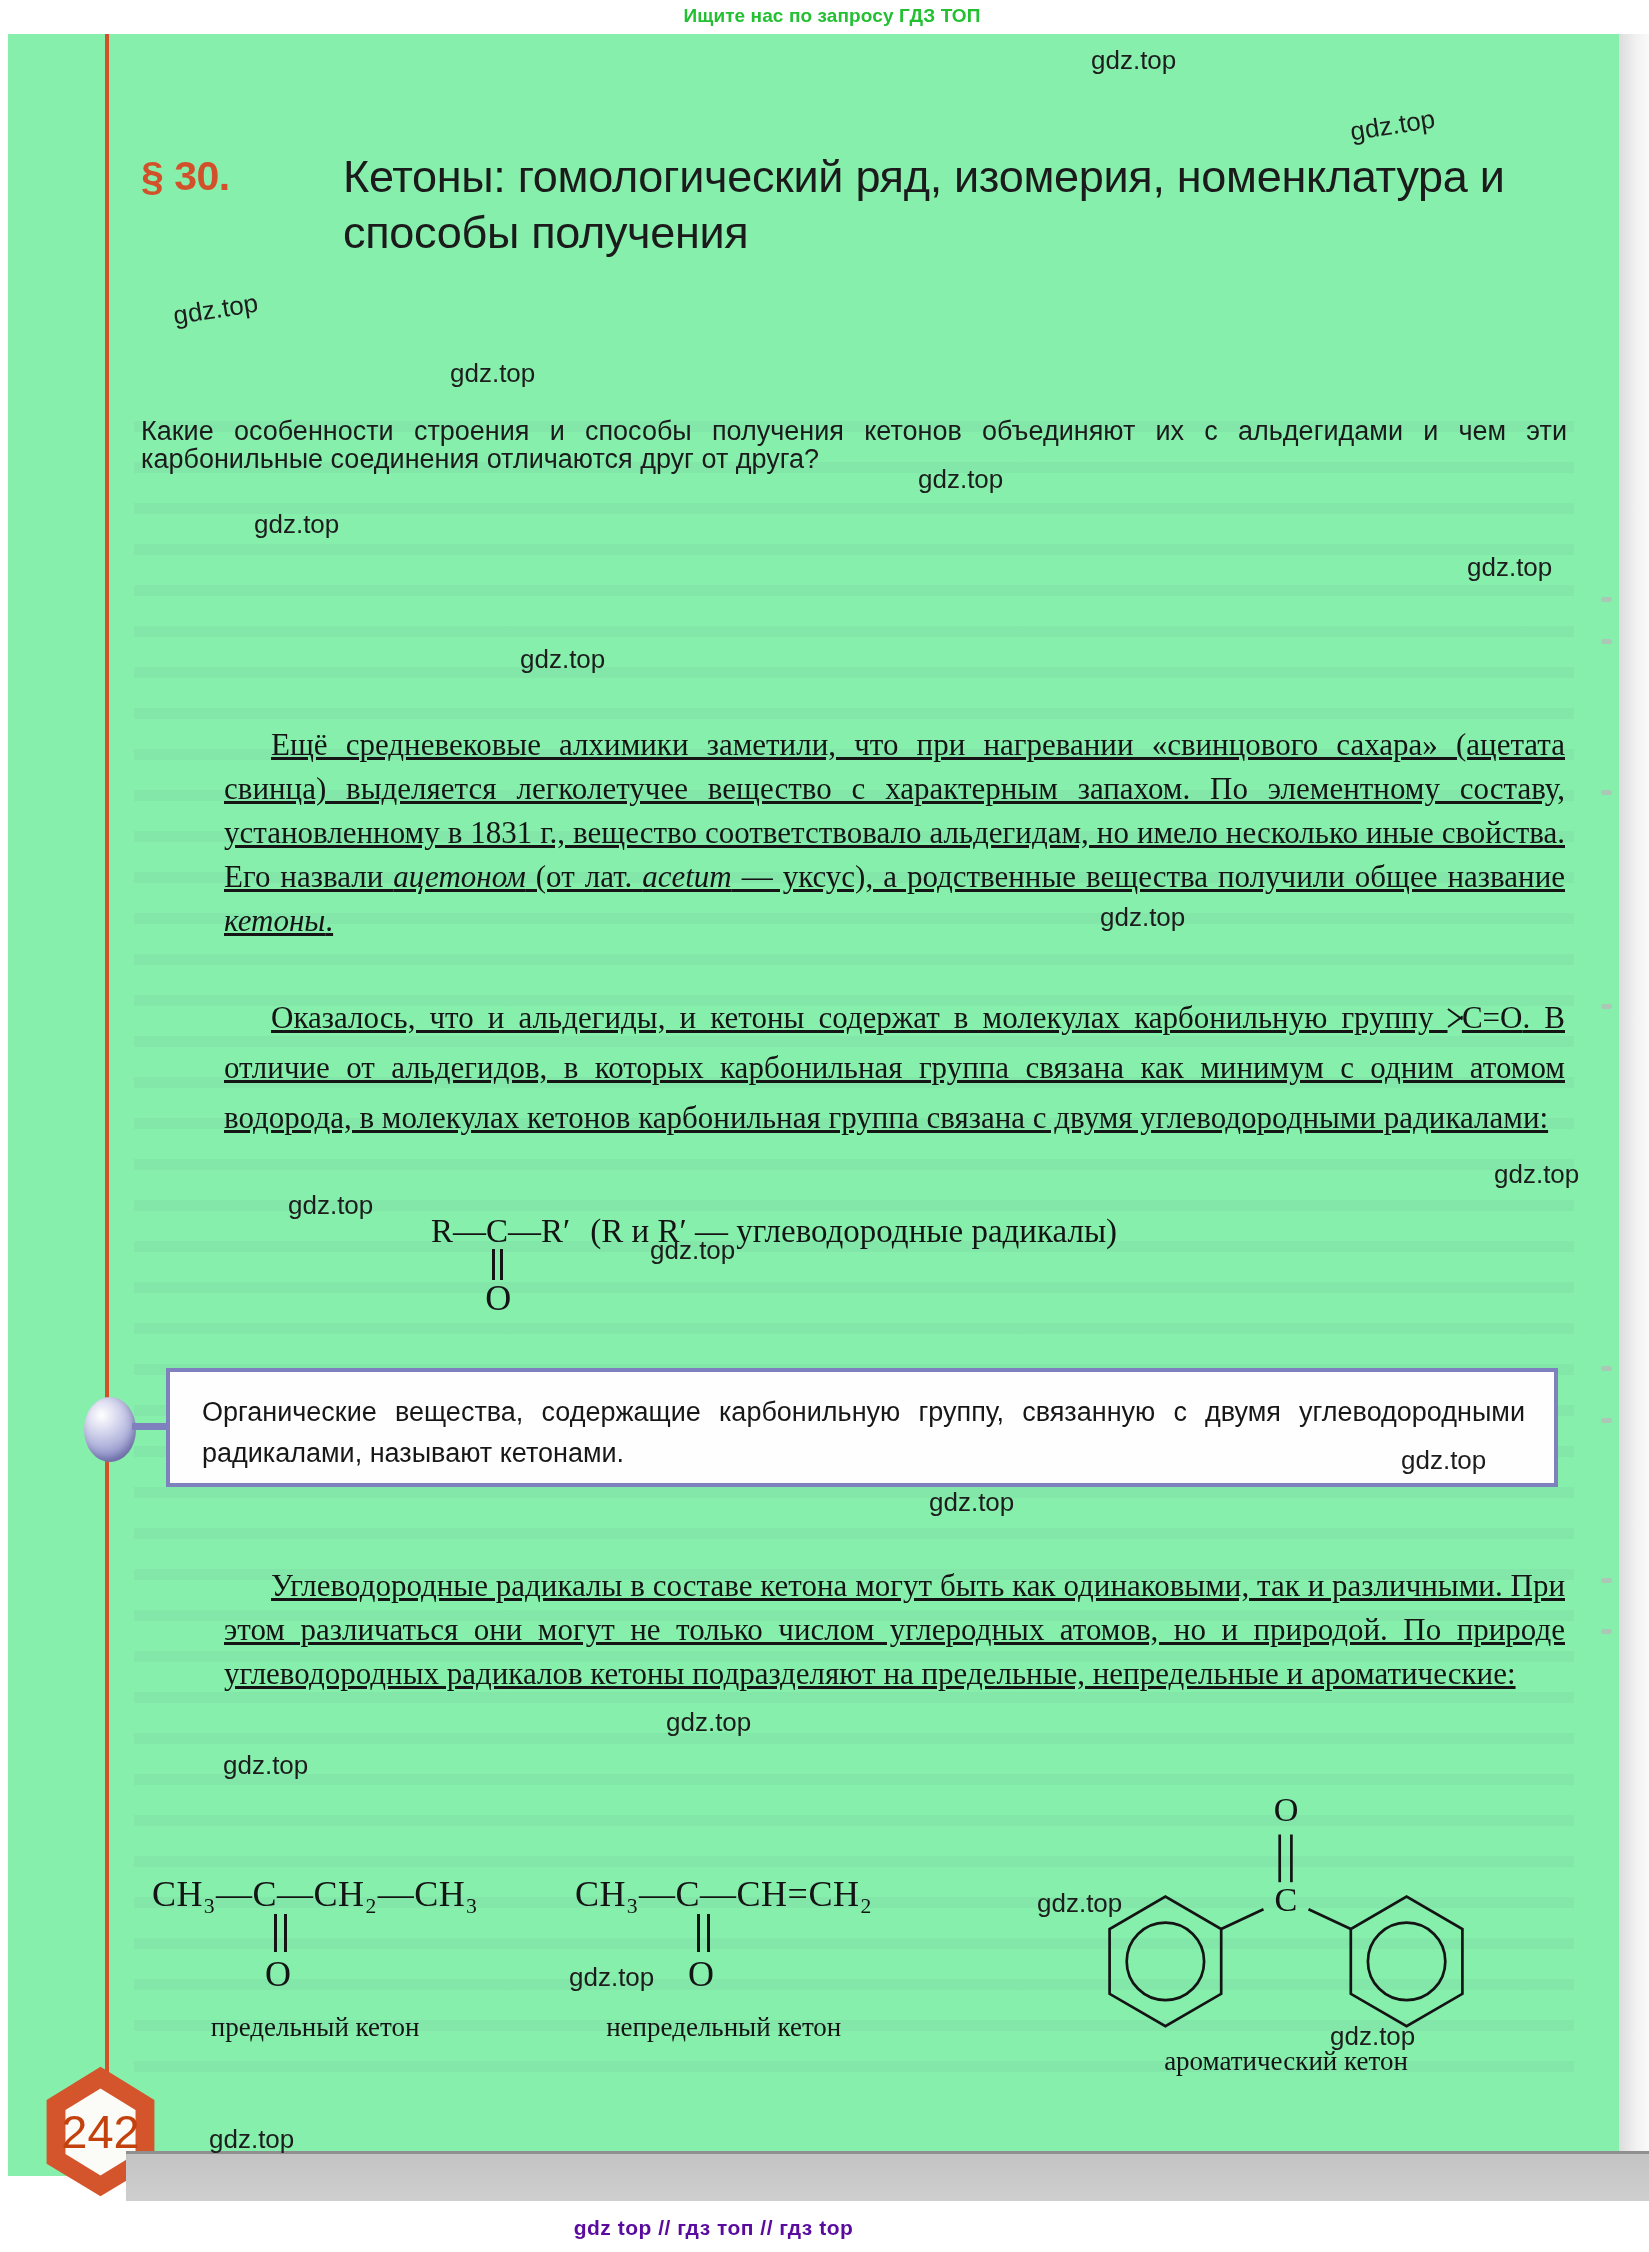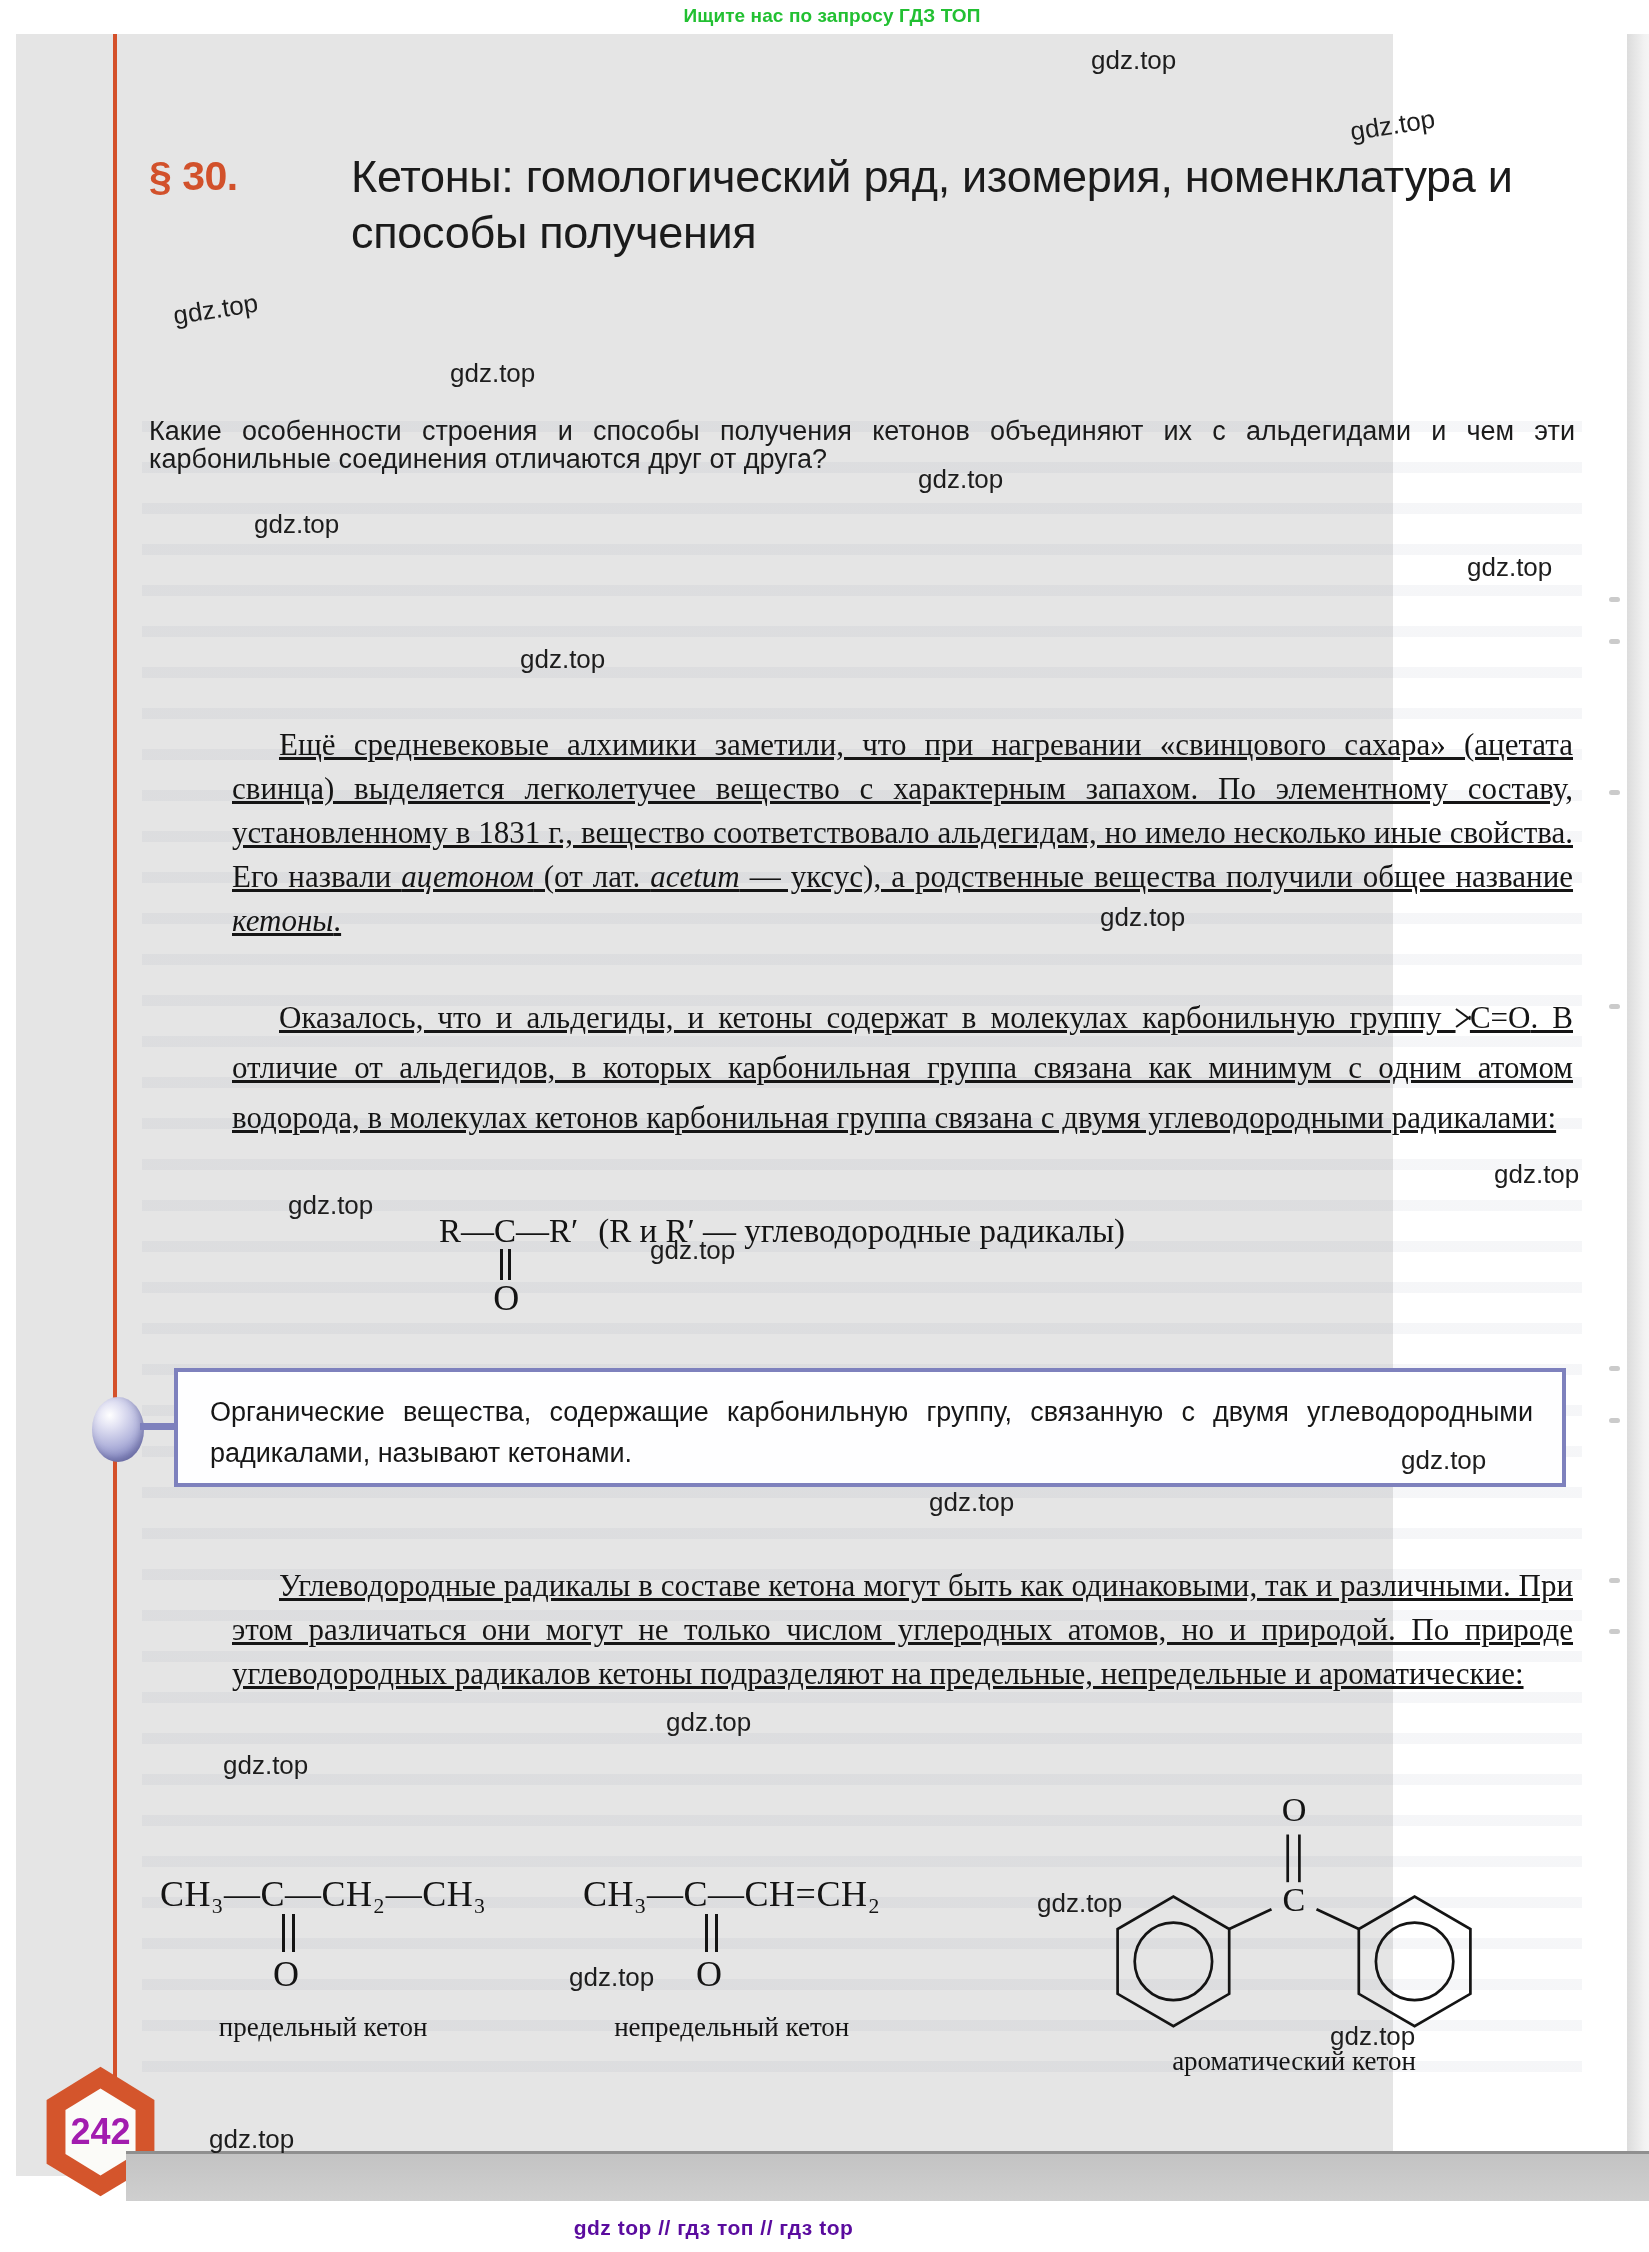--- a/index.html
+++ b/index.html
@@ -26,25 +26,25 @@
     font-family: "Liberation Sans", sans-serif;
     font-size: 19px;
     font-weight: 600;
     letter-spacing: 0.1px;
     margin-left: 7px;
   }
 
   
   .page-sheet {
     position: absolute;
-    left: 16px;
+    left: 8px;
     top: 34px;
-    width: 1377px;
+    width: 1611px;
     height: 2142px;
-    background: #e5e5e5;
+    background: #86efac;
   }
 
   
   .bleed {
     position: absolute;
     left: 126px;
     top: 387px;
     width: 1440px;
     height: 1665px;
     opacity: .045;
@@ -337,23 +337,23 @@
   .page-num {
     position: absolute;
     left: 0;
     top: 0;
     width: 115px;
     height: 133px;
     display: flex;
     align-items: center;
     justify-content: center;
     font-family: "Liberation Sans", sans-serif;
-    font-weight: 700;
-    font-size: 36px;
-    color: #a21caf;
+    font-weight: 400;
+    font-size: 47px;
+    color: #c2410c;
   }
 
   
   .footer-band {
     position: absolute;
     left: 126px;
     top: 2151px;
     width: 1524px;
     height: 50px;
     background: linear-gradient(to bottom, #8f8f8f 0px, #8f8f8f 2.7px, #c3c3c3 2.7px, #cfcfcf 100%);

